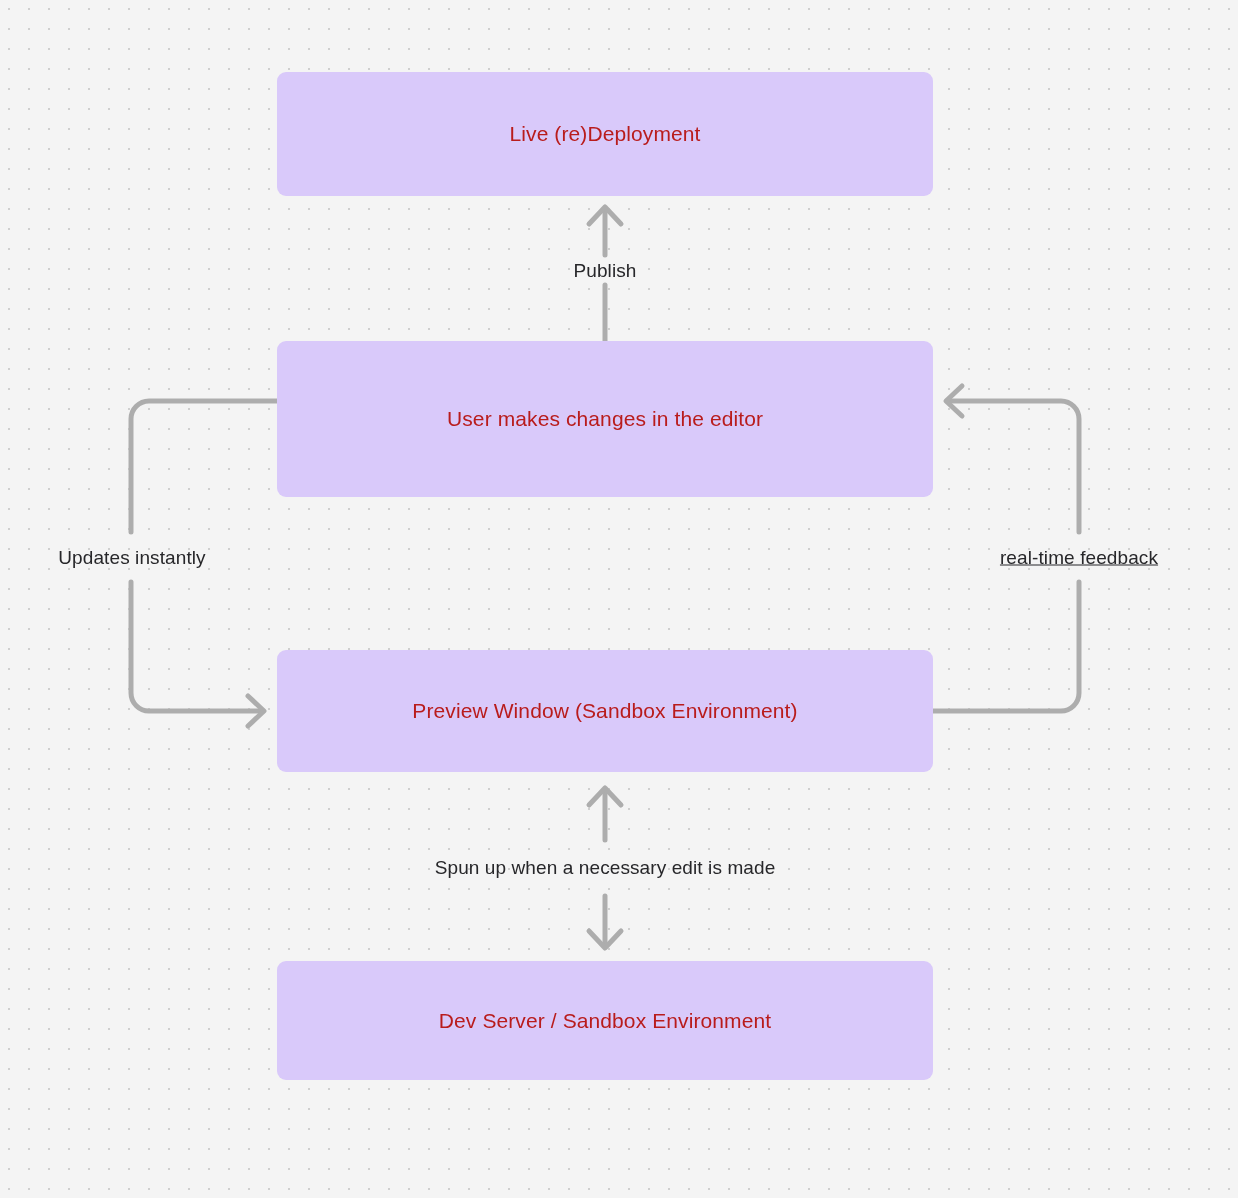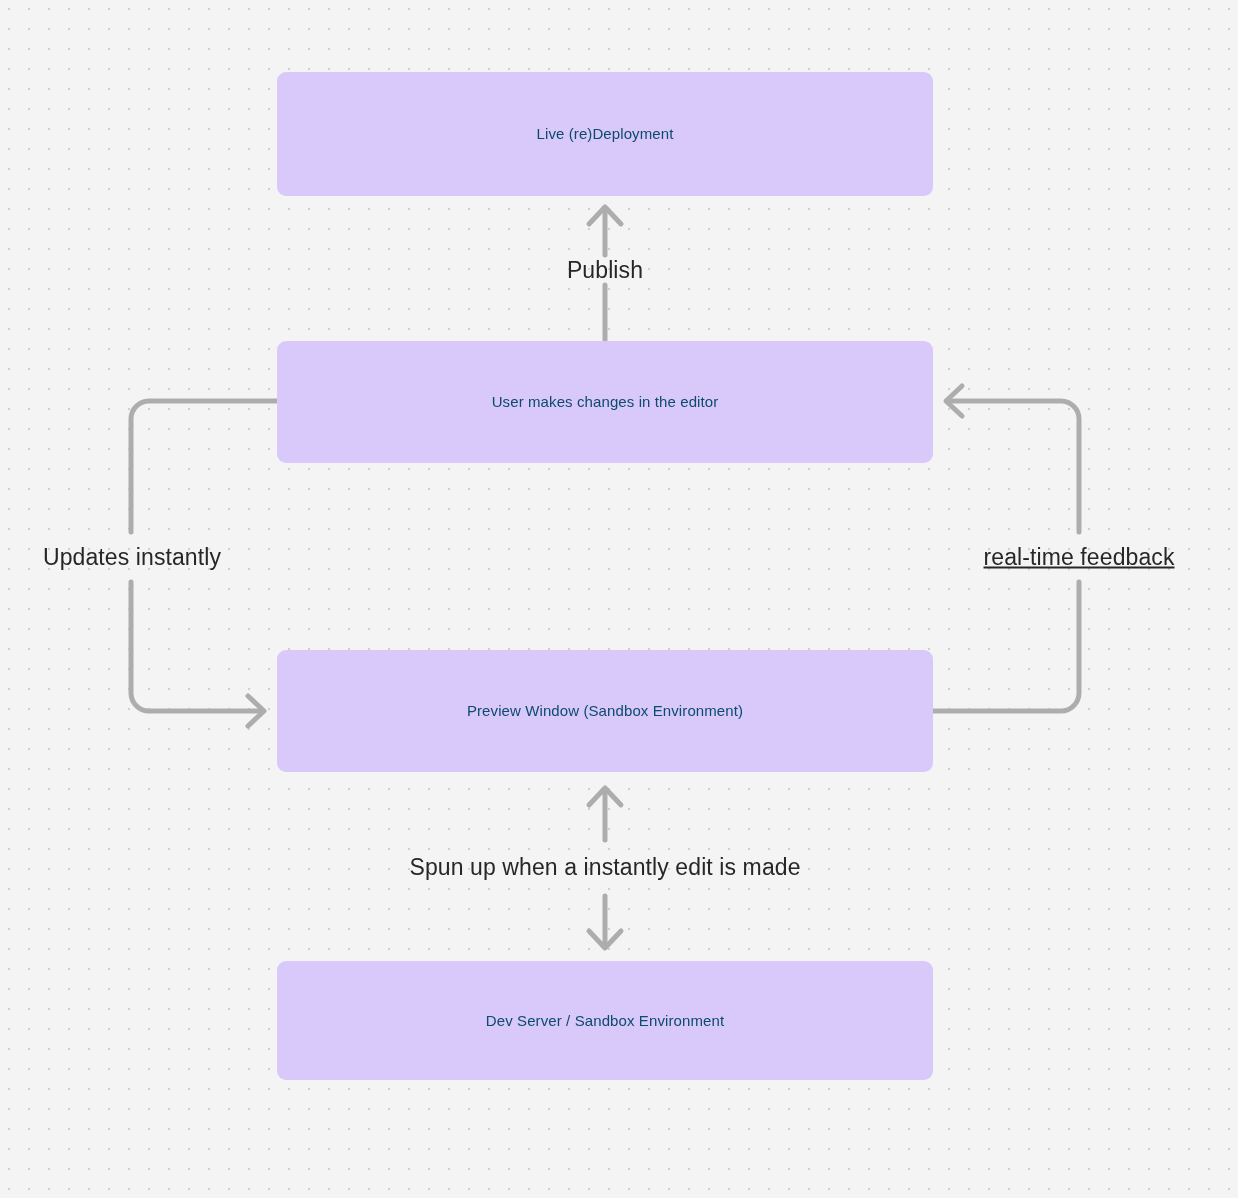--- a/index.html
+++ b/index.html
@@ -37,32 +37,32 @@
 
   .node {
     position: absolute;
     box-sizing: border-box;
     background: #d9c9fa;
     border-radius: 9px;
     display: flex;
     align-items: center;
     justify-content: center;
     text-align: center;
-    color: #0c4a6e;
-    font-size: 15px;
+    color: #b91c1c;
+    font-size: 21px;
     font-weight: 400;
     letter-spacing: 0.1px;
     line-height: 1.3;
     padding: 6px 18px;
   }
 
   .edge-label {
     position: absolute;
     color: #27272a;
-    font-size: 23px;
+    font-size: 19px;
     font-weight: 400;
     letter-spacing: 0.1px;
     white-space: nowrap;
     line-height: 1;
     transform: translate(-50%, -50%);
     text-align: center;
   }
 </style>
 </head>
 <body>
@@ -97,33 +97,33 @@
         <path d="M 589 931 L 605 948 L 621 931"></path>
       </g>
 
     </g>
   </svg>
 
   <div class="node" style="left:277px; top:72px; width:656px; height:124px;">
     <span>Live (re)Deployment</span>
   </div>
 
-  <div class="node" style="left:277px; top:341px; width:656px; height:122px;">
+  <div class="node" style="left:277px; top:341px; width:656px; height:156px;">
     <span>User makes changes in the editor</span>
   </div>
 
   <div class="node" style="left:277px; top:961px; width:656px; height:119px;">
     <span>Dev Server / Sandbox Environment</span>
   </div>
 
   <div class="node" style="left:277px; top:650px; width:656px; height:122px;">
     <span>Preview Window (Sandbox Environment)</span>
   </div>
 
   <div class="edge-label" style="left:605px; top:270px;">Publish</div>
 
   <div class="edge-label" style="left:132px; top:557px;text-align:center;">Updates instantly</div>
 
   <div class="edge-label" style="left:1079px; top:557px;text-decoration:underline;">real-time feedback</div>
 
-  <div class="edge-label" style="left:605px; top:867px;">Spun up when a instantly edit is made</div>
+  <div class="edge-label" style="left:605px; top:867px;">Spun up when a necessary edit is made</div>
 
 </div>
 
 </body></html>

